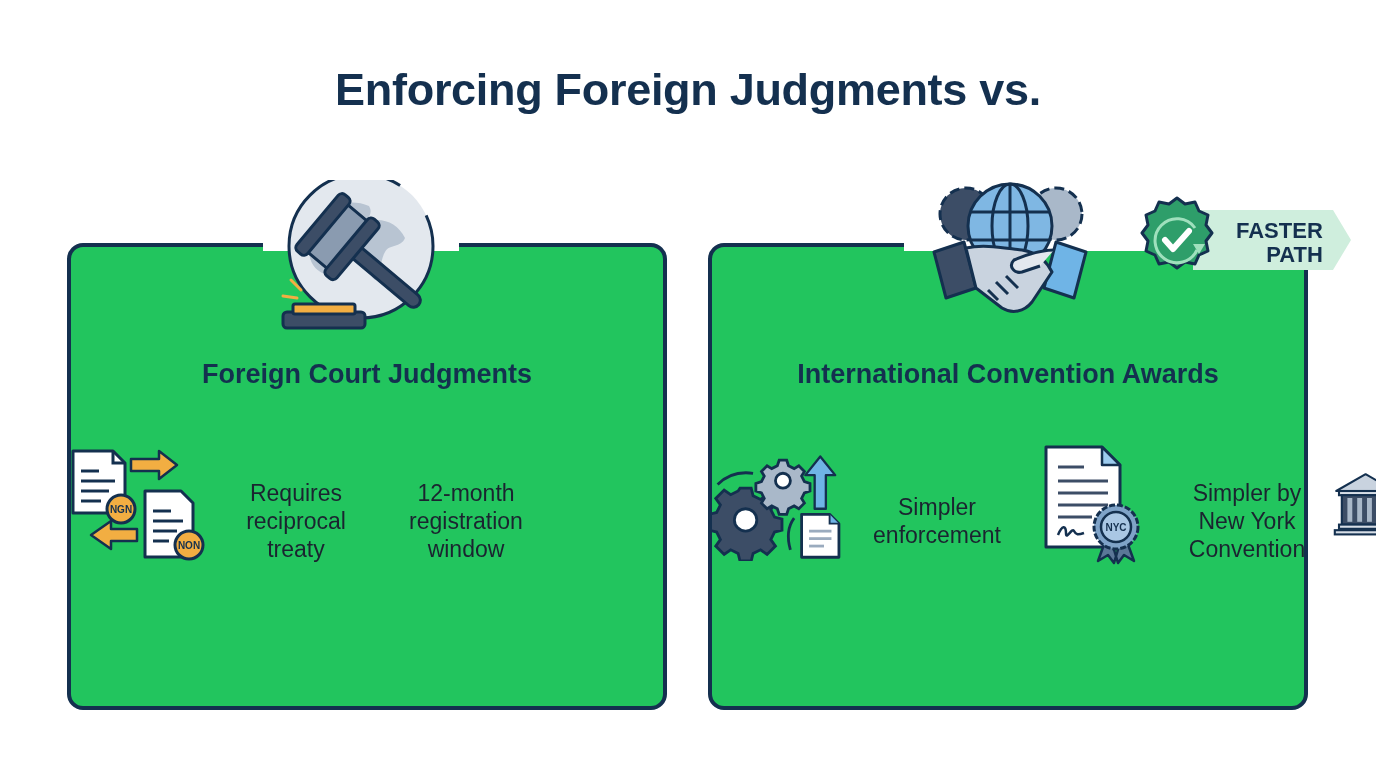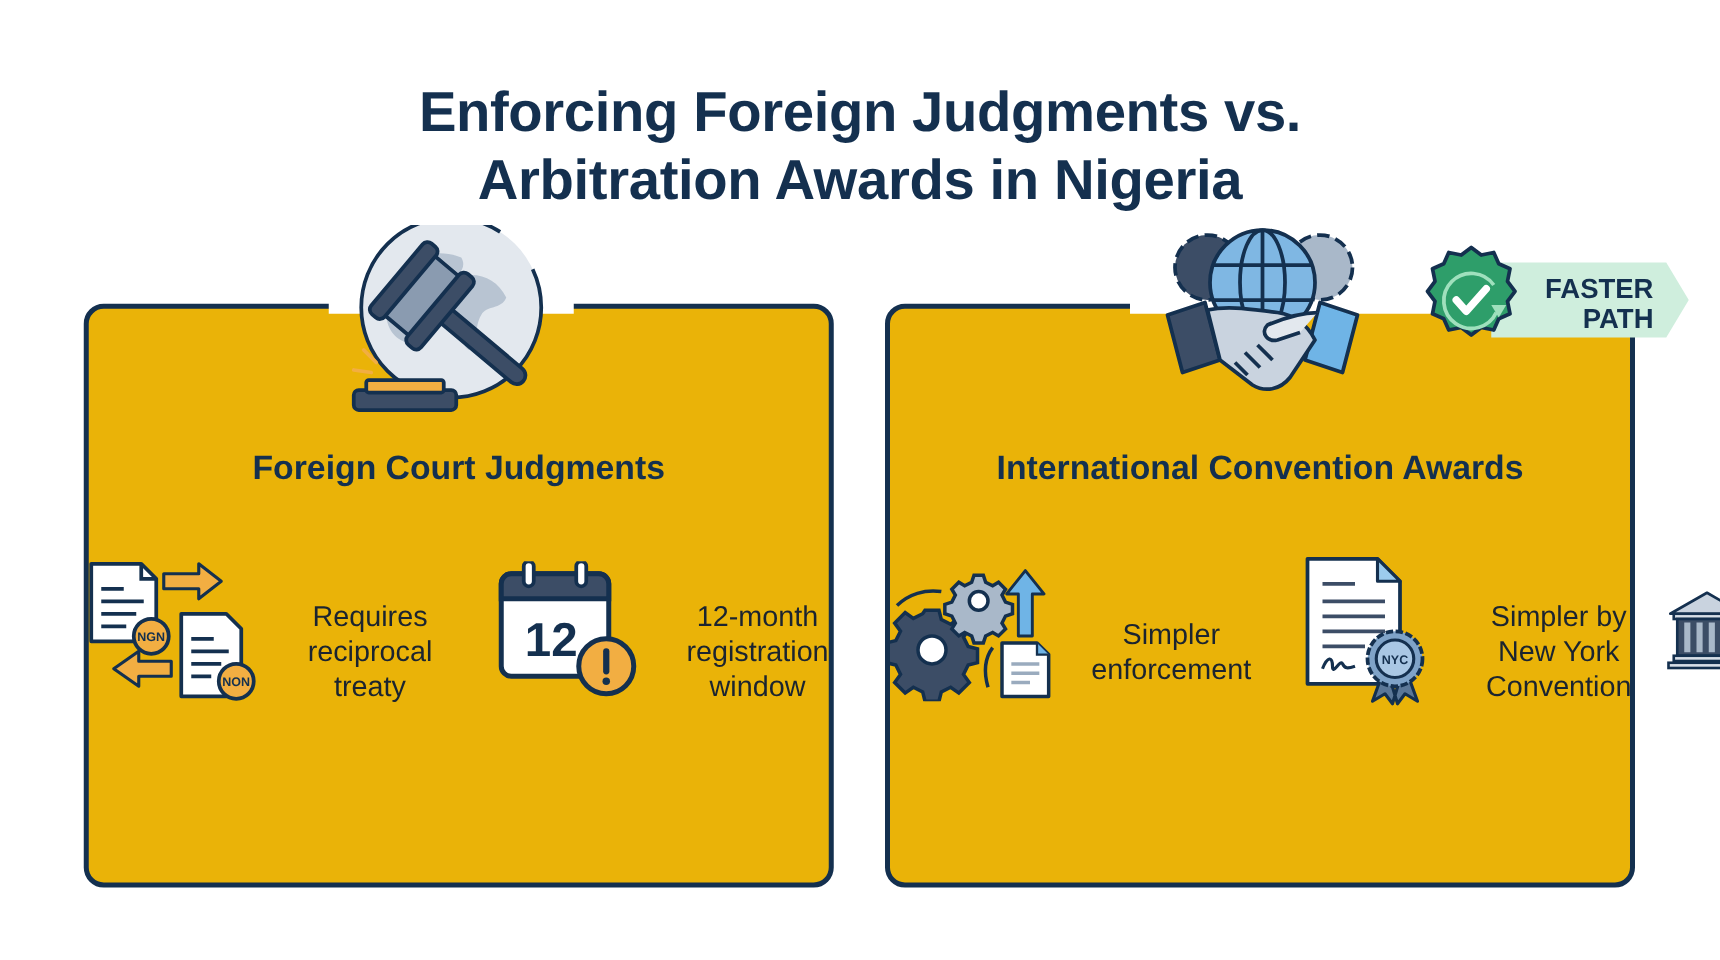--- a/index.html
+++ b/index.html
@@ -9,21 +9,21 @@
   .title {
     position: absolute; left: 0; top: 38px; width: 1376px;
     text-align: center; font-weight: 700; font-size: 45px; line-height: 54px;
     color: #14304f; letter-spacing: -0.3px; margin-top: 25px;
   }
   .title span { display: block; }
 
   
   .panel {
     position: absolute; top: 243px; height: 467px;
-    border: 4px solid #14304f; border-radius: 16px; background: #eab308;
+    border: 4px solid #14304f; border-radius: 16px; background: #22c55e;
   }
   .panel.left  { left: 67px;  width: 600px; }
   .panel.right { left: 708px; width: 600px; }
 
   
   .gap { position: absolute; top: -6px; height: 10px; background: #fff; }
   .panel.left .gap  { left: 192px; width: 196px; }
   .panel.right .gap { left: 192px; width: 650px; }
 
   .panel-heading {
@@ -48,21 +48,20 @@
   .badge-text {
     position: absolute; left: 1236px; top: 219px; font-weight: 700; font-size: 22px;
     line-height: 24px; color: #14304f; white-space: pre-line; text-align: right;
   }
 </style>
 </head>
 <body>
 
 <div class="title">
   <span>Enforcing Foreign Judgments vs.</span>
-  <span>Arbitration Awards in Nigeria</span>
 </div>
 
 <div class="panel left">
   <div class="gap"></div>
   <div class="panel-heading">Foreign Court Judgments</div>
   <div class="items">
     <div class="item">
       <div class="icon">
         <svg width="140" height="112" viewBox="0 0 140 112">
           <path d="M2 2h40l12 12v50H2z" fill="#fff" stroke="#14304f" stroke-width="3" stroke-linejoin="round"></path>
@@ -86,32 +85,20 @@
           <circle cx="118" cy="96" r="14" fill="#f2ae42" stroke="#14304f" stroke-width="3"></circle>
           <text x="118" y="100" font-size="10" font-weight="700" text-anchor="middle" fill="#14304f" font-family="Liberation Sans, sans-serif">NON</text>
           <path d="M66 92H40v8L20 86l20-14v8h26z" fill="#f2ae42" stroke="#14304f" stroke-width="2.5" stroke-linejoin="round"></path>
         </svg>
       </div>
       <div class="label">Requires
 reciprocal
 treaty</div>
     </div>
     <div class="item">
-      <div class="icon">
-        <svg width="140" height="112" viewBox="0 0 140 112">
-          <rect x="20" y="10" width="86" height="82" rx="8" fill="#fff" stroke="#14304f" stroke-width="4"></rect>
-          <path d="M20 18a8 8 0 0 1 8-8h70a8 8 0 0 1 8 8v12H20z" fill="#3c4d66" stroke="#14304f" stroke-width="4"></path>
-          <rect x="38" y="0" width="8" height="20" rx="4" fill="#fff" stroke="#14304f" stroke-width="3"></rect>
-          <rect x="80" y="0" width="8" height="20" rx="4" fill="#fff" stroke="#14304f" stroke-width="3"></rect>
-          <text x="60" y="76" font-size="38" font-weight="700" text-anchor="middle" fill="#14304f" font-family="Liberation Sans, sans-serif">12</text>
-          <circle cx="104" cy="84" r="22" fill="#f2ae42" stroke="#14304f" stroke-width="4"></circle>
-          <line x1="104" y1="72" x2="104" y2="88" stroke="#14304f" stroke-width="5" stroke-linecap="round"></line>
-          <circle cx="104" cy="96" r="3" fill="#14304f"></circle>
-        </svg>
-      </div>
       <div class="label">12-month
 registration
 window</div>
     </div>
   </div>
 </div>
 
 <div class="hero left">
   <svg width="170" height="152" viewBox="0 0 170 152">
     <circle cx="86" cy="66" r="72" fill="#e3e8ee" stroke="#14304f" stroke-width="3" stroke-dasharray="380 40"></circle>

